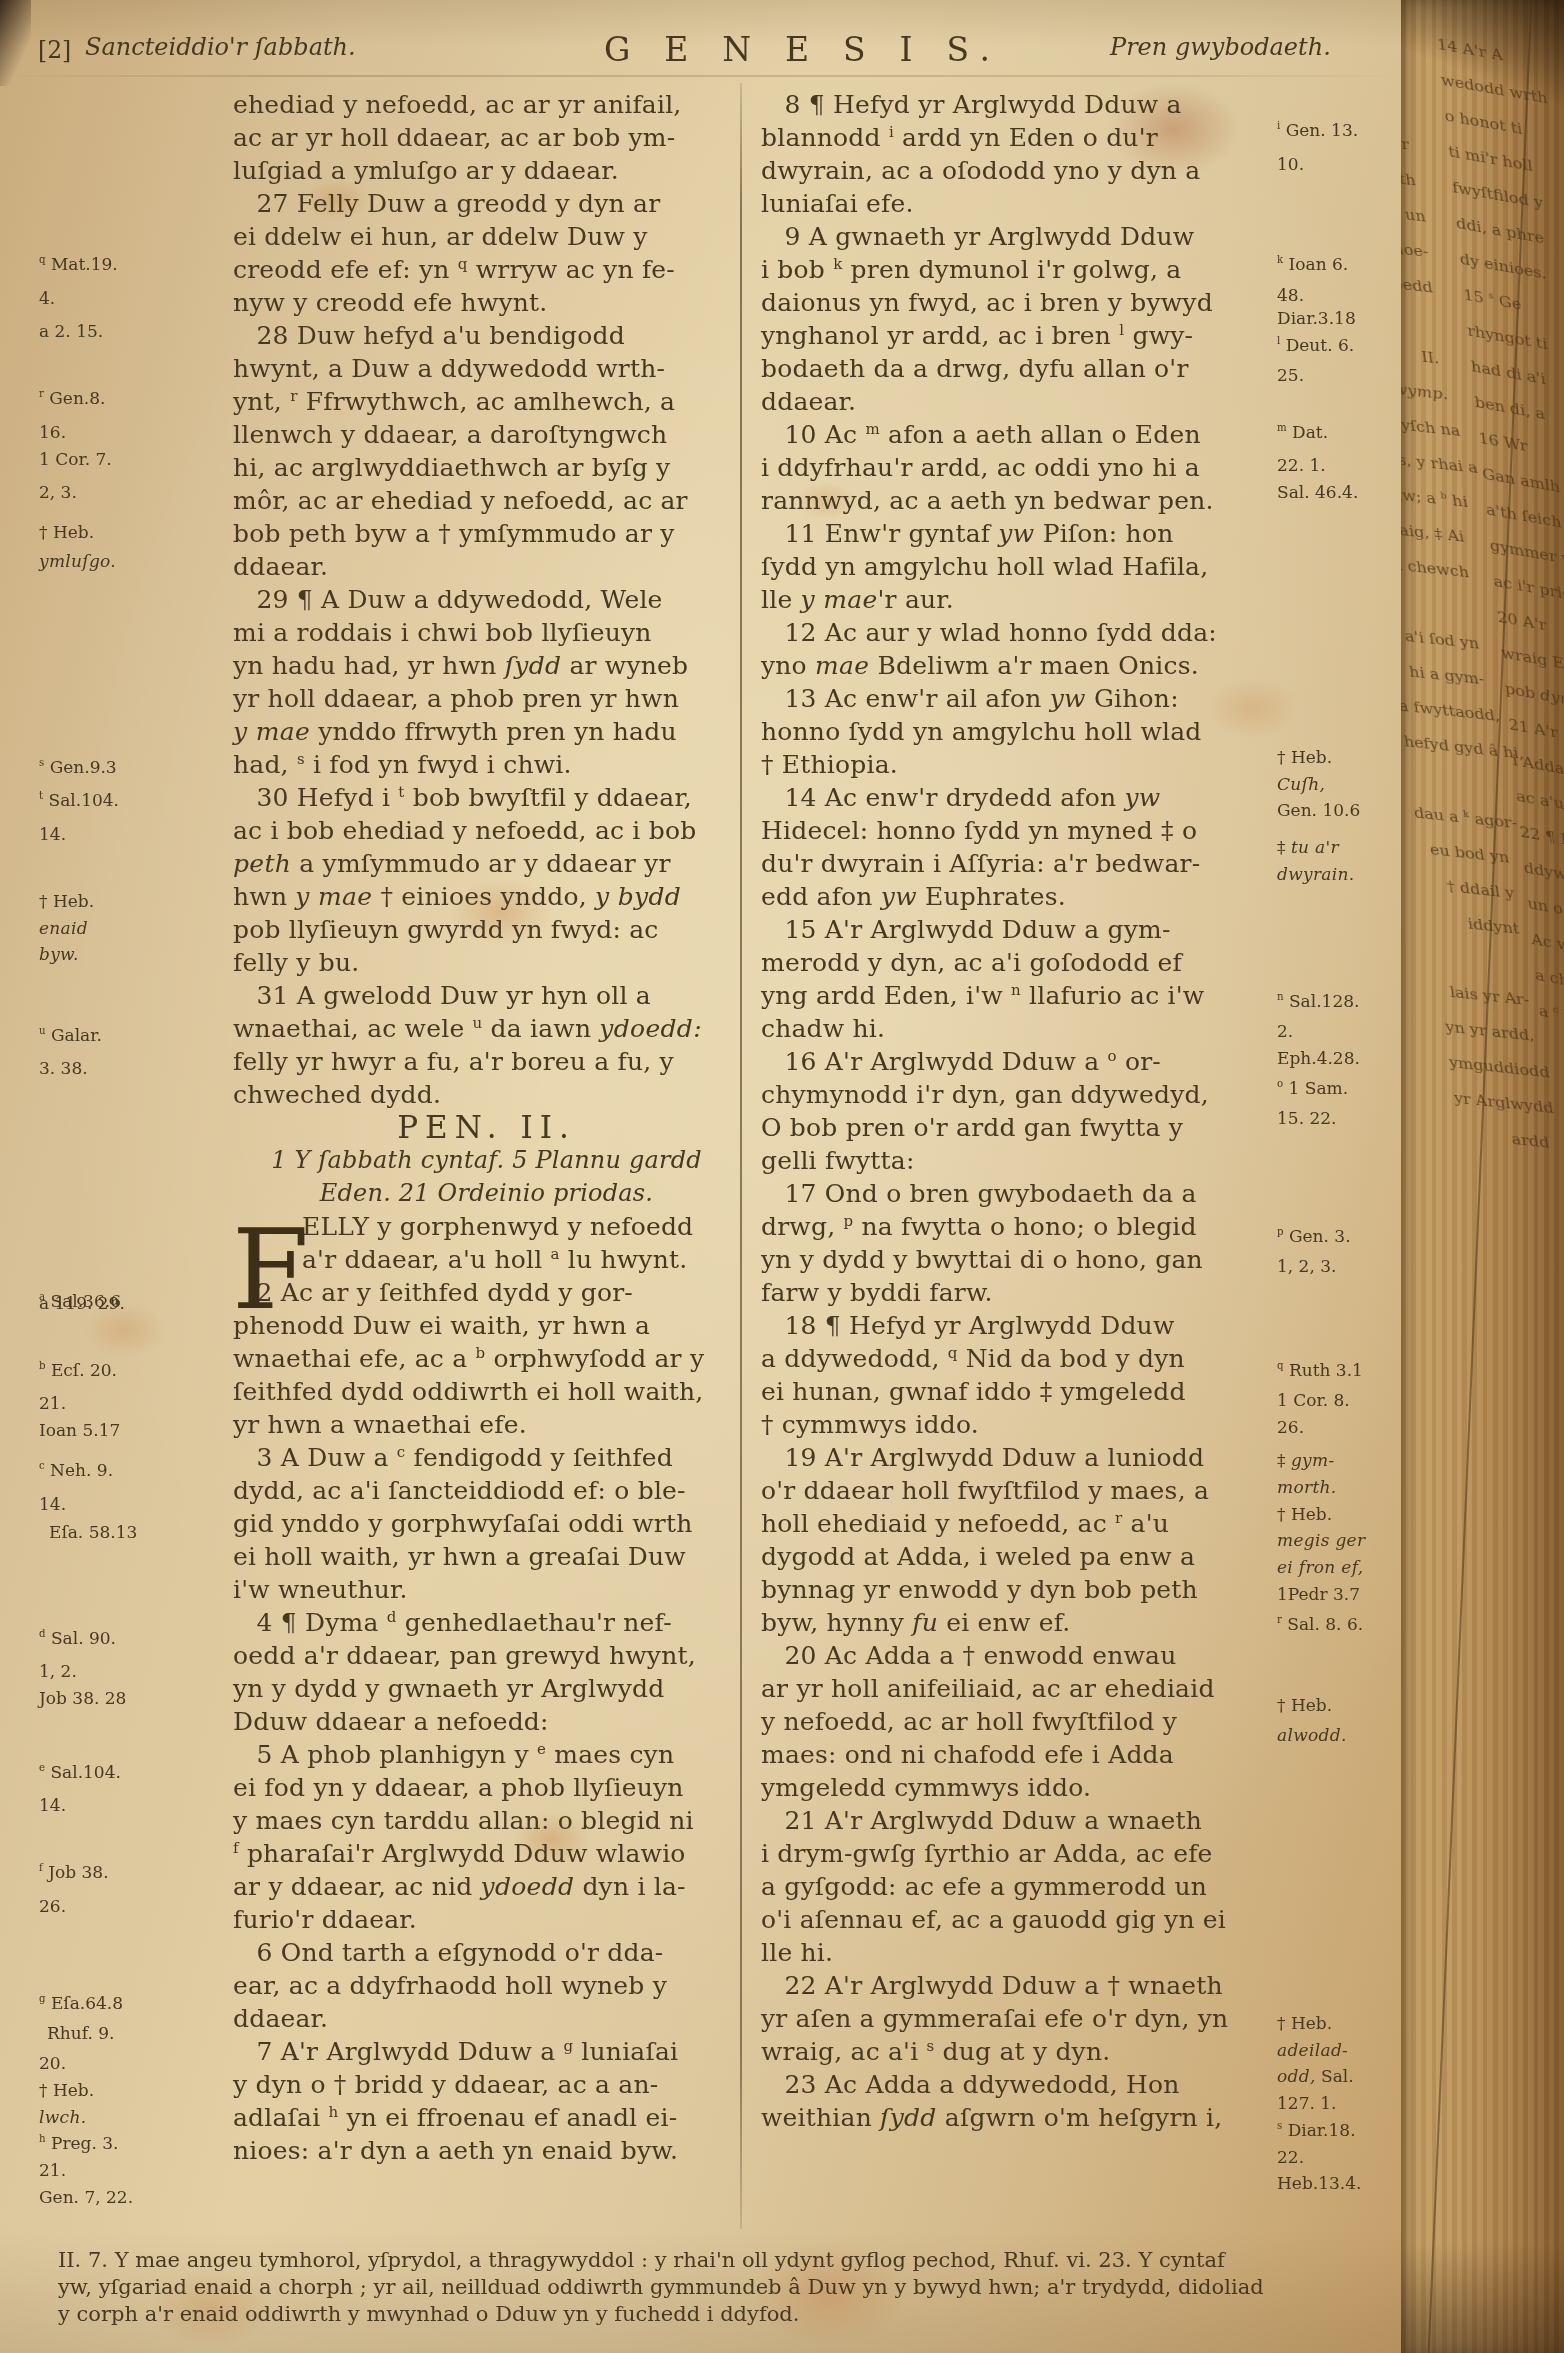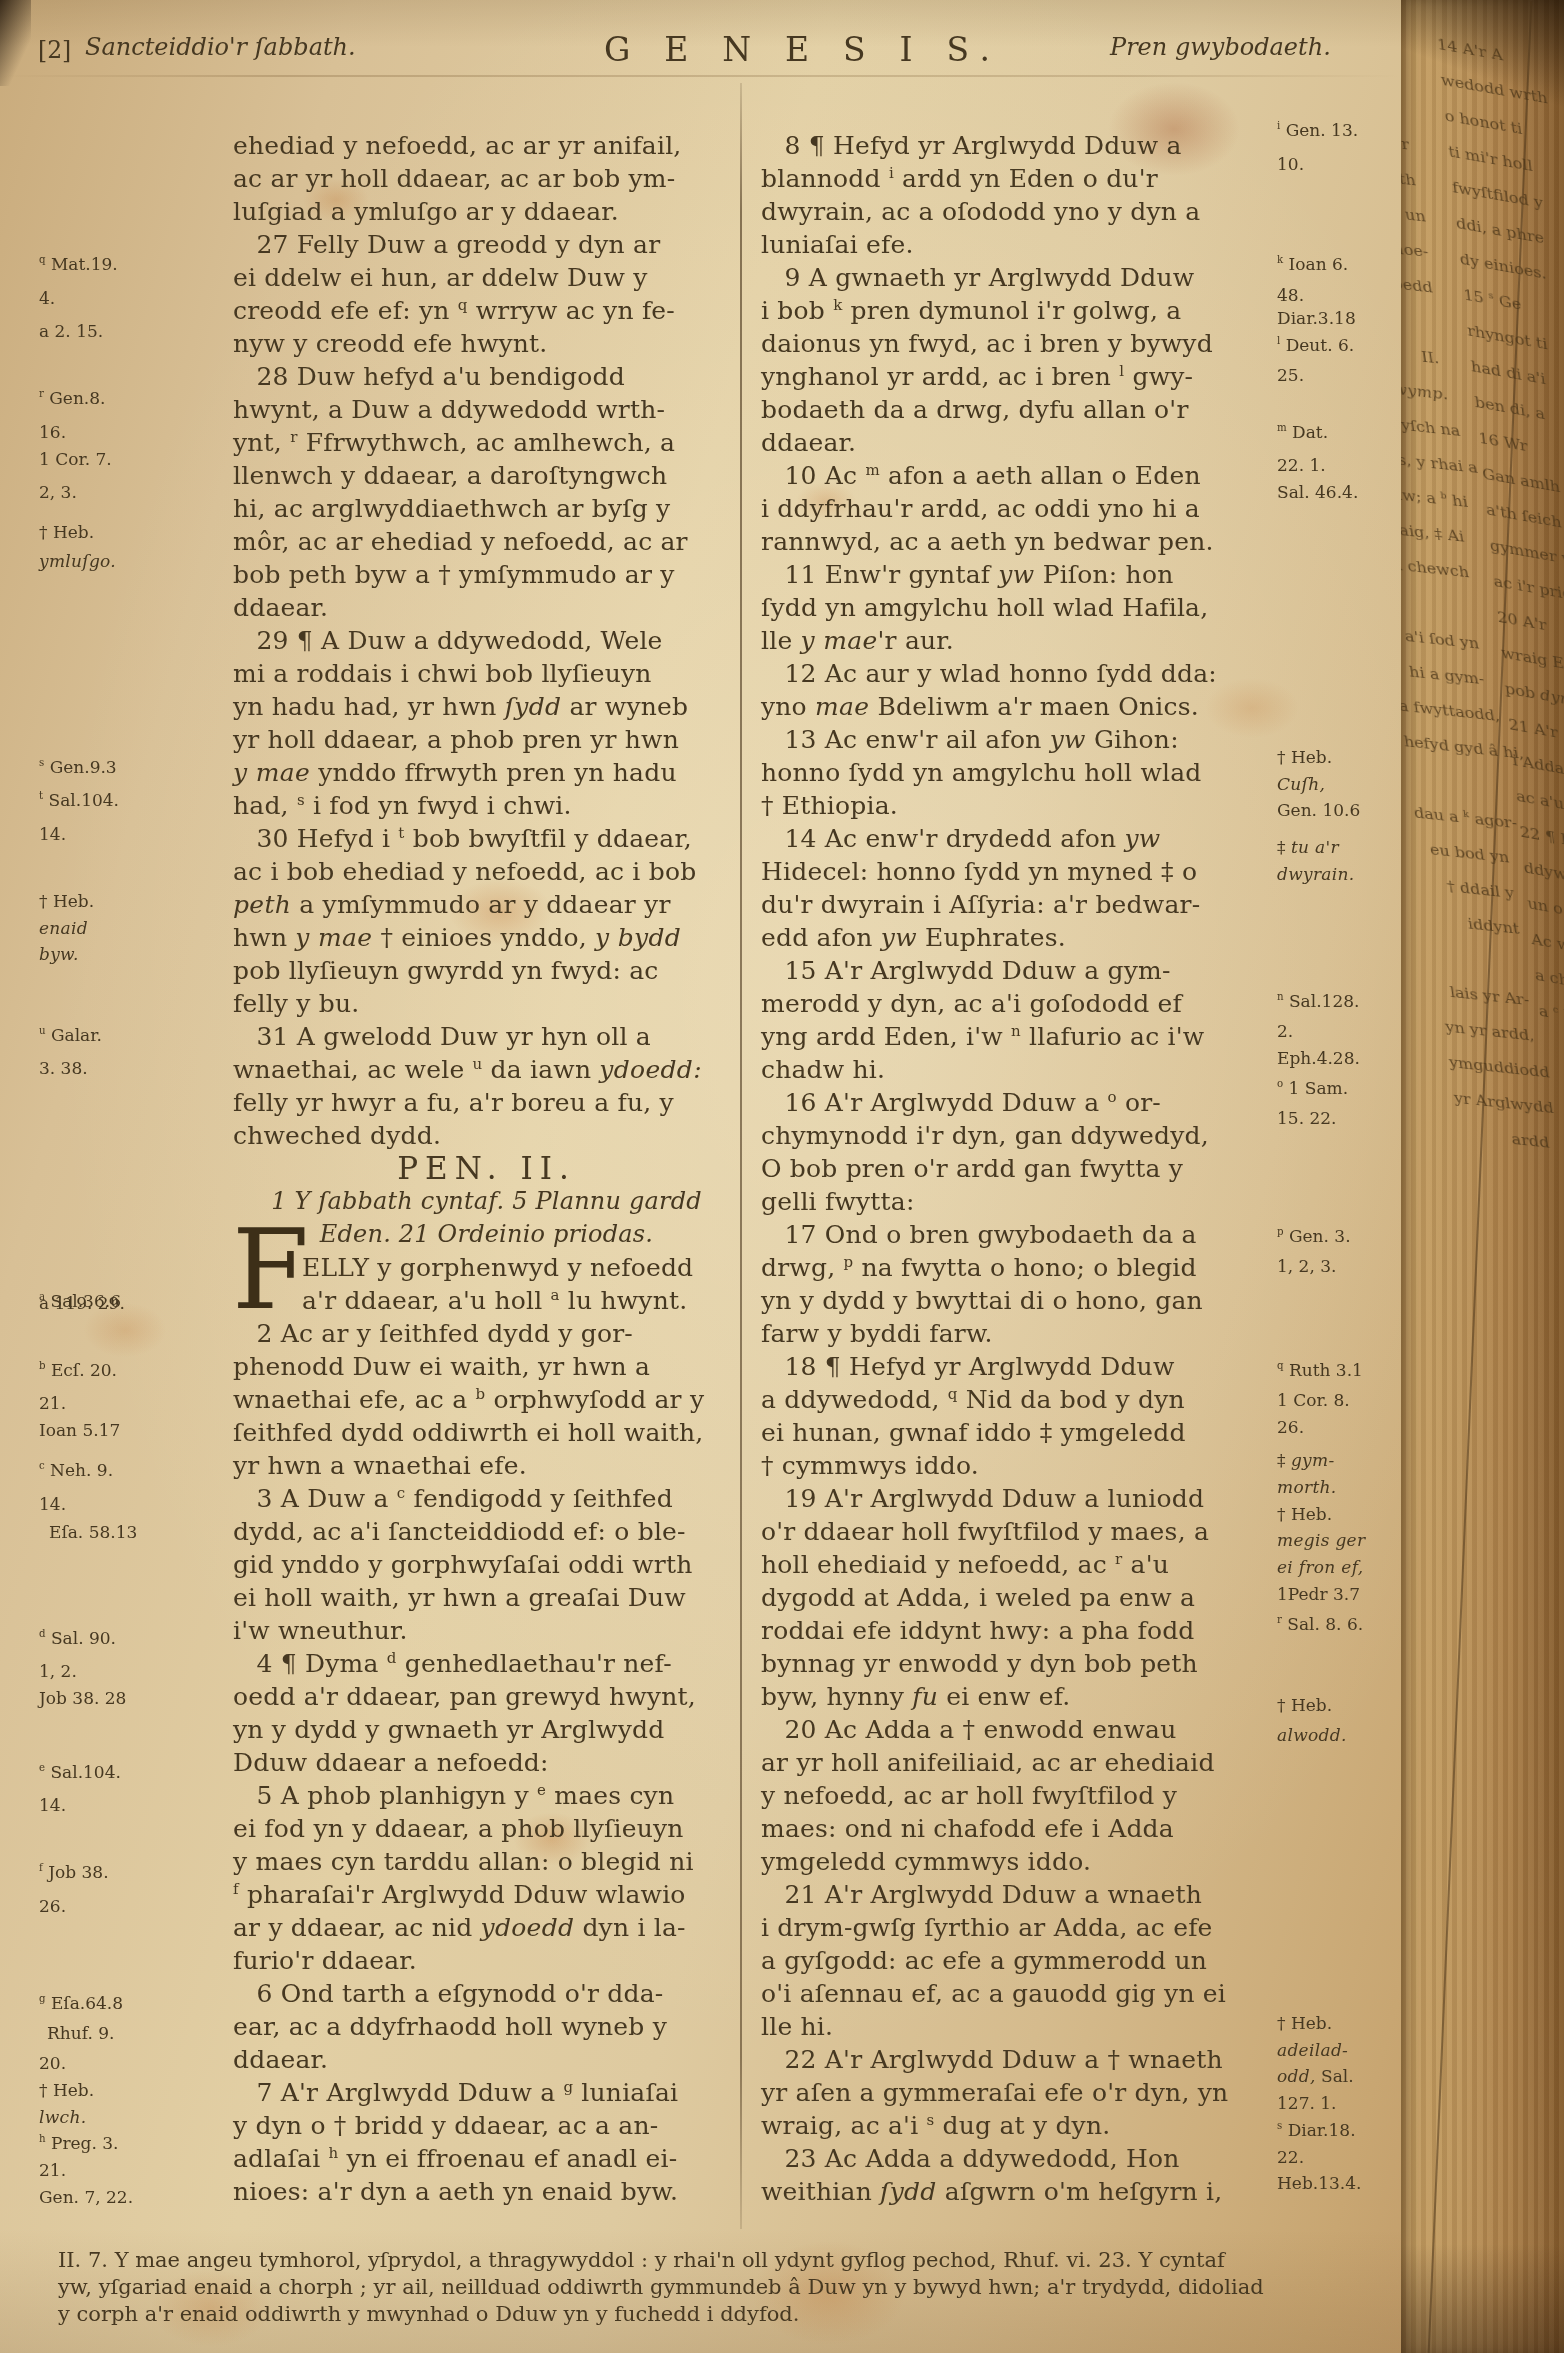--- a/index.html
+++ b/index.html
@@ -28,21 +28,21 @@
   
   .header{position:absolute;left:0;top:30px;width:1401px;height:50px;}
   .pageno{position:absolute;left:38px;top:6.3px;font-size:23.5px;}
   .running-left{position:absolute;left:85px;top:3.1px;font-size:24px;font-style:italic;}
   .title{position:absolute;left:604px;top:0;font-size:33px;letter-spacing:11.7px;}
   .running-right{position:absolute;left:1110px;top:3.1px;font-size:24px;font-style:italic;}
 
   
   .col-divider{position:absolute;left:740px;top:83px;width:1.6px;height:2146px;
     background:linear-gradient(180deg,rgba(70,50,25,.15),rgba(70,50,25,.6) 6%,rgba(70,50,25,.55) 92%,rgba(70,50,25,.15));}
-  .column{position:absolute;top:88px;font-size:25px;letter-spacing:0.2px;margin-top:41px;}
+  .column{position:absolute;top:88px;font-size:25px;letter-spacing:0.2px;}
   .column .line{position:relative;height:33px;line-height:33px;white-space:nowrap;}
   #colL{left:233px;width:507px;}
   #colR{left:761px;width:510px;}
   .column .line.vs{text-indent:23.5px;}
   .column .line.heading{text-align:center;font-size:31px;letter-spacing:7px;text-indent:0;}
   .column .line.arg{text-align:center;font-style:italic;font-size:24px;text-indent:0;}
   .column .line.dc{padding-left:69px;text-indent:0;}
   .dropcap{position:absolute;left:232px;top:1214px;font-size:111px;line-height:1;color:#3d2f18;}
 
   
@@ -239,21 +239,20 @@
       <div class="line">yn y dydd y bwyttai di o hono, gan</div>
       <div class="line">farw y byddi farw.</div>
       <div class="line vs">18 ¶ Hefyd yr Arglwydd Dduw</div>
       <div class="line">a ddywedodd, <sup>q</sup> Nid da bod y dyn</div>
       <div class="line">ei hunan, gwnaf iddo ‡ ymgeledd</div>
       <div class="line">† cymmwys iddo.</div>
       <div class="line vs">19 A'r Arglwydd Dduw a luniodd</div>
       <div class="line">o'r ddaear holl fwyſtfilod y maes, a</div>
       <div class="line">holl ehediaid y nefoedd, ac <sup>r</sup> a'u</div>
       <div class="line">dygodd at Adda, i weled pa enw a</div>
-      <div class="line">roddai efe iddynt hwy: a pha fodd</div>
       <div class="line">bynnag yr enwodd y dyn bob peth</div>
       <div class="line">byw, hynny <i>fu</i> ei enw ef.</div>
       <div class="line vs">20 Ac Adda a † enwodd enwau</div>
       <div class="line">ar yr holl anifeiliaid, ac ar ehediaid</div>
       <div class="line">y nefoedd, ac ar holl fwyſtfilod y</div>
       <div class="line">maes: ond ni chafodd efe i Adda</div>
       <div class="line">ymgeledd cymmwys iddo.</div>
       <div class="line vs">21 A'r Arglwydd Dduw a wnaeth</div>
       <div class="line">i drym-gwſg ſyrthio ar Adda, ac efe</div>
       <div class="line">a gyſgodd: ac efe a gymmerodd un</div>

